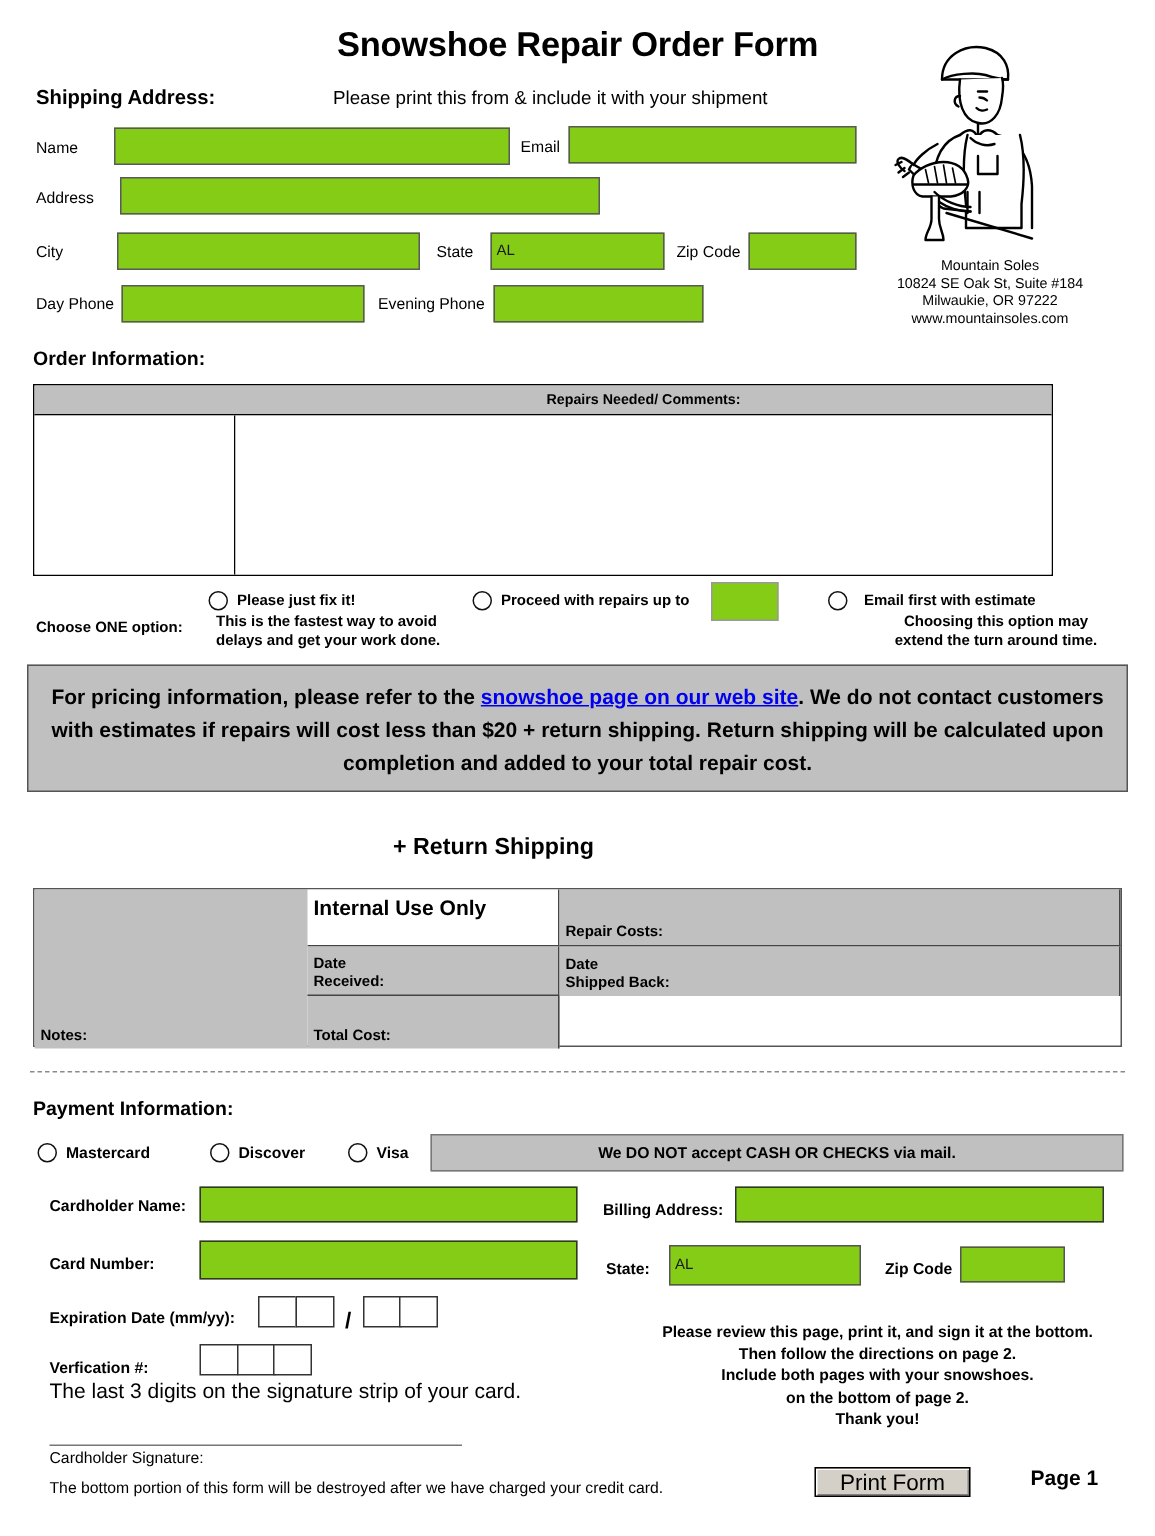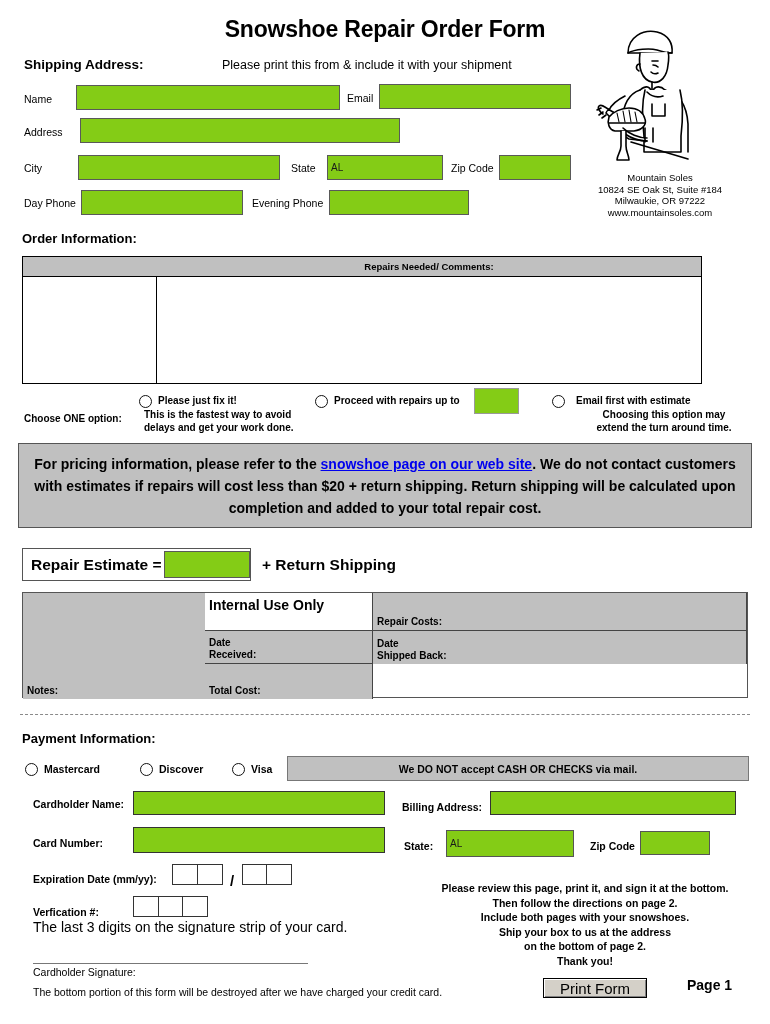--- a/index.html
+++ b/index.html
@@ -445,26 +445,20 @@
   <div class="abs lbl-b" style="left:576px; top:395px; font-size:10px;">Email first with estimate</div>
   <div class="abs" style="left:569px; top:408px; width:190px; font-size:10px; font-weight:bold; line-height:13px; white-space:pre-line; text-align:center;">Choosing this option may
 extend the turn around time.</div>
 
   <div class="abs" id="pricing-banner">
     <div id="pricing-text">
       <span>For pricing information, please refer to the </span><a id="pricing-link" href="#">snowshoe page on our web site</a><span>.  We do not contact customers with estimates if repairs will cost less than $20 + return shipping. Return shipping will be calculated upon completion and added to your total repair cost.</span>
     </div>
   </div>
 
-  <div class="abs" id="repair-estimate-box">
-    <span id="repair-estimate-label">Repair Estimate =</span>
-    <span class="fld" id="repair-estimate-field">
-      <input class="fld-in" type="text" value="" style="">
-    </span>
-  </div>
   <div class="abs" id="repair-estimate-suffix">+ Return Shipping</div>
 
   <div class="abs" id="internal-table">
 
     <div class="iu-white iu-b-r iu-b-b">
       <div id="internal-use-title">Internal Use Only</div>
     </div>
     <div class="iu-gray iu-b-r iu-b-b">
       <div class="iu-lab">Repair Costs:</div>
     </div>
@@ -549,21 +543,20 @@
     <span class="digit-box"></span>
     <span class="digit-box"></span>
     <span class="digit-box"></span>
   </div>
   <div class="abs" style="left:33px; top:919px; font-size:14px;">The last 3 digits on the signature strip of your card.</div>
 
   <div class="abs" id="review-text">
     <div>Please review this page, print it, and sign it at the bottom.</div>
     <div>Then follow the directions on page 2.</div>
     <div>Include both pages with your snowshoes.</div>
-    <div>Ship your box to us at the address</div>
     <div>on the bottom of page 2.</div>
     <div>Thank you!</div>
   </div>
 
   <div class="abs" id="signature-line"></div>
   <div class="abs" id="signature-label">Cardholder Signature:</div>
   <div class="abs" id="destroy-note">The bottom portion of this form will be destroyed after we have charged your credit card.</div>
 
   <div class="abs" id="print-form-button">Print Form</div>
   <div class="abs" id="page-number">Page 1</div>

